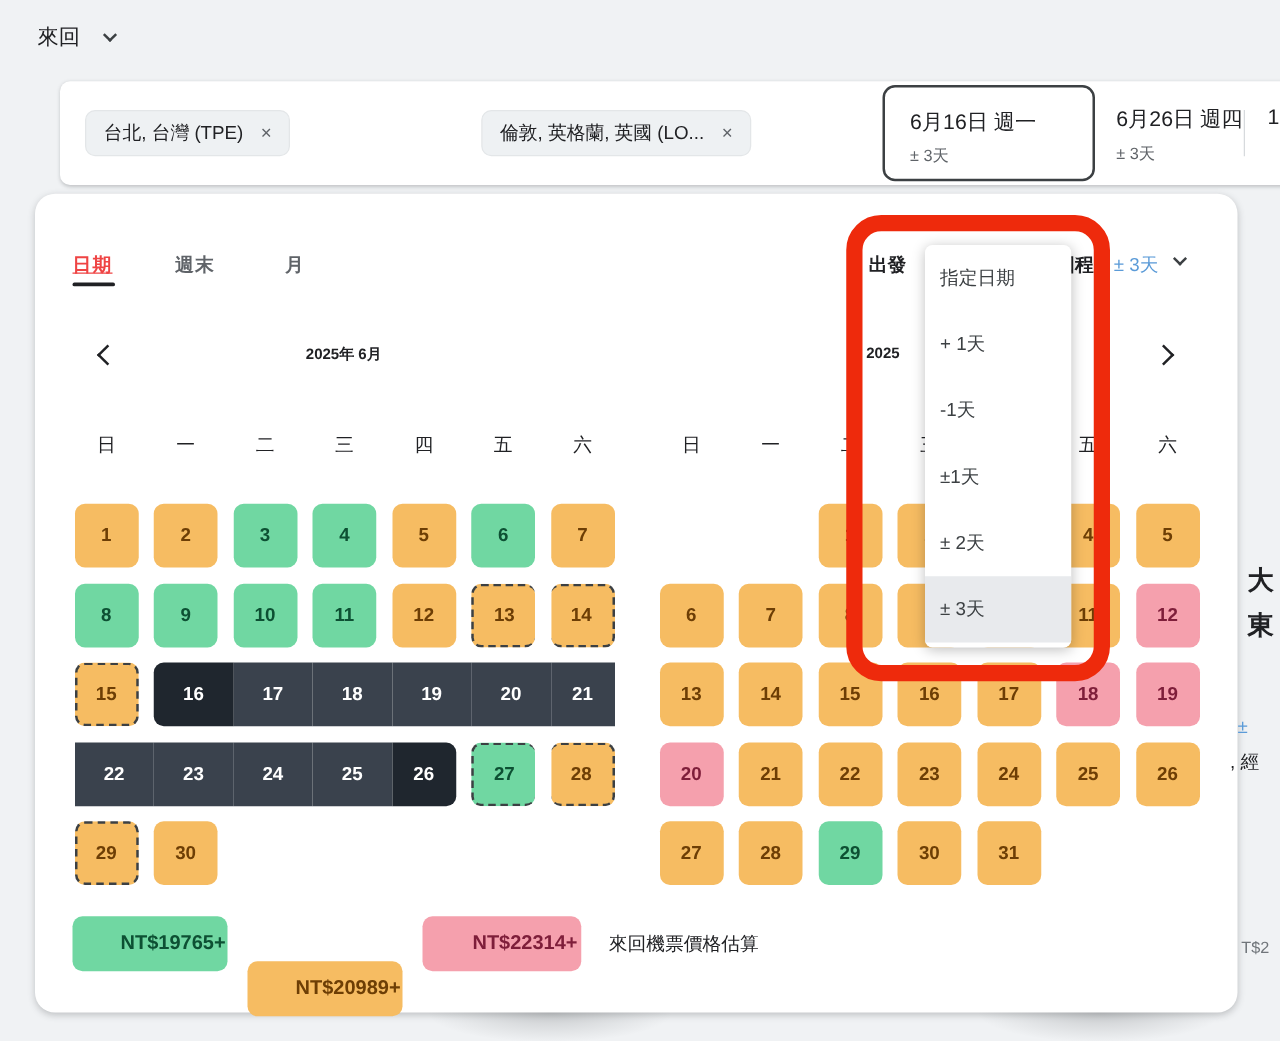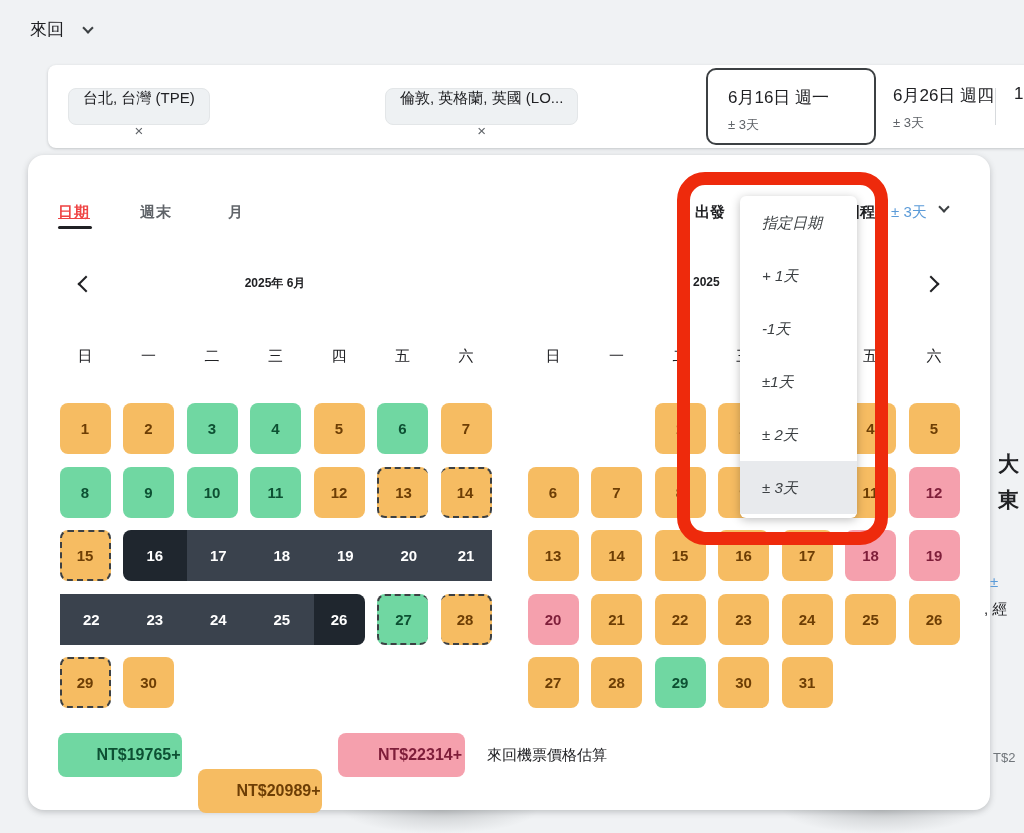--- a/index.html
+++ b/index.html
@@ -5,21 +5,21 @@
   * { margin:0; padding:0; box-sizing:border-box; }
   html,body { font-family:"Liberation Sans","DejaVu Sans",sans-serif; }
   .stage { position:relative; width:1024px; height:833px; background:#f0f2f4; overflow:hidden; }
 
   
   .trip { position:absolute; left:30px; top:18px; font-size:17px; color:#202124; display:flex; align-items:center; gap:20px; cursor:pointer; }
   .chev { width:8px; height:8px; border-right:2px solid #3c4043; border-bottom:2px solid #3c4043; transform:rotate(45deg); display:inline-block; margin-top:-4px; }
 
   
   .searchbar { position:absolute; left:48px; top:65px; width:1010px; height:83px; background:#fff; border-radius:8px; box-shadow:0 1px 3px rgba(60,64,67,.25); }
-  .chip { position:absolute; top:23px; height:37px; background:#eef1f3; border:1px solid #e3e6e8; border-radius:8px; display:flex; align-items:center; gap:14px; padding:0 14px; font-size:15px; color:#202124;flex-direction:column; }
+  .chip { position:absolute; top:23px; height:37px; background:#eef1f3; border:1px solid #e3e6e8; border-radius:8px; display:flex; align-items:center; gap:14px; padding:0 14px; font-size:15px; color:#202124; }
   .chip .x { color:#5f6368; font-size:15px; cursor:pointer; }
   .swap { position:absolute; left:337px; top:30px; font-size:19px; color:#202124; cursor:pointer; }
   .datebox { position:absolute; left:658px; top:3px; width:170px; height:77px; border:2px solid #3c4043; border-radius:10px; background:#fff; cursor:pointer; }
   .d-main { position:absolute; left:20px; top:16px; font-size:17px; color:#202124; white-space:nowrap; }
   .d-flex { position:absolute; left:20px; top:46px; font-size:13px; color:#5f6368; }
   .ret-main { position:absolute; left:845px; top:19px; font-size:17px; color:#202124; white-space:nowrap; }
   .ret-flex { position:absolute; left:845px; top:49px; font-size:13px; color:#5f6368; }
   .vdiv { position:absolute; left:947px; top:23px; width:1px; height:37px; background:#d7dadd; }
   .pax { position:absolute; left:966px; top:19px; font-size:17px; color:#202124; }
 
@@ -48,21 +48,21 @@
   .dash-l { border:2px dashed #3c4043; border-right:none; }
   .dash-r { border:2px dashed #3c4043; border-left:none; }
   .dash-s { border:2px dashed #3c4043; }
 
   
   .lchip { position:absolute; top:578px; height:44px; border-radius:8px; display:flex; align-items:center; justify-content:center; font-size:16px; font-weight:bold;padding-left:37px; }
   .lnote { position:absolute; left:459px; top:591px; font-size:15px; color:#202124; }
 
   
   .dropdown { position:absolute; left:740px; top:196px; width:117px; height:322px; background:#fff; border-radius:6px; box-shadow:0 2px 10px rgba(0,0,0,.25); z-index:20; overflow:hidden; }
-  .ditem { height:53px; line-height:53px; padding-left:22px; font-size:15px; color:#3c4043; cursor:pointer; white-space:nowrap;font-style:italic; }
+  .ditem { height:53px; line-height:53px; padding-left:12px; font-size:15px; color:#3c4043; cursor:pointer; white-space:nowrap; }
   .ditem.selected { background:#e8eaed; }
 
   
   .redbox { position:absolute; left:677px; top:172px; width:211px; height:373px; border:13px solid #ee2a0c; border-radius:28px; z-index:30; pointer-events:none; }
 
   
   .frag { position:absolute; color:#202124; white-space:nowrap; z-index:2; }
   .frag-b { font-size:21px; font-weight:bold; }
   .bump { position:absolute; top:810px; width:280px; height:23px; background:radial-gradient(ellipse 140px 34px at center 0px, rgba(60,64,67,.22), rgba(60,64,67,0) 70%); }
 </style>

